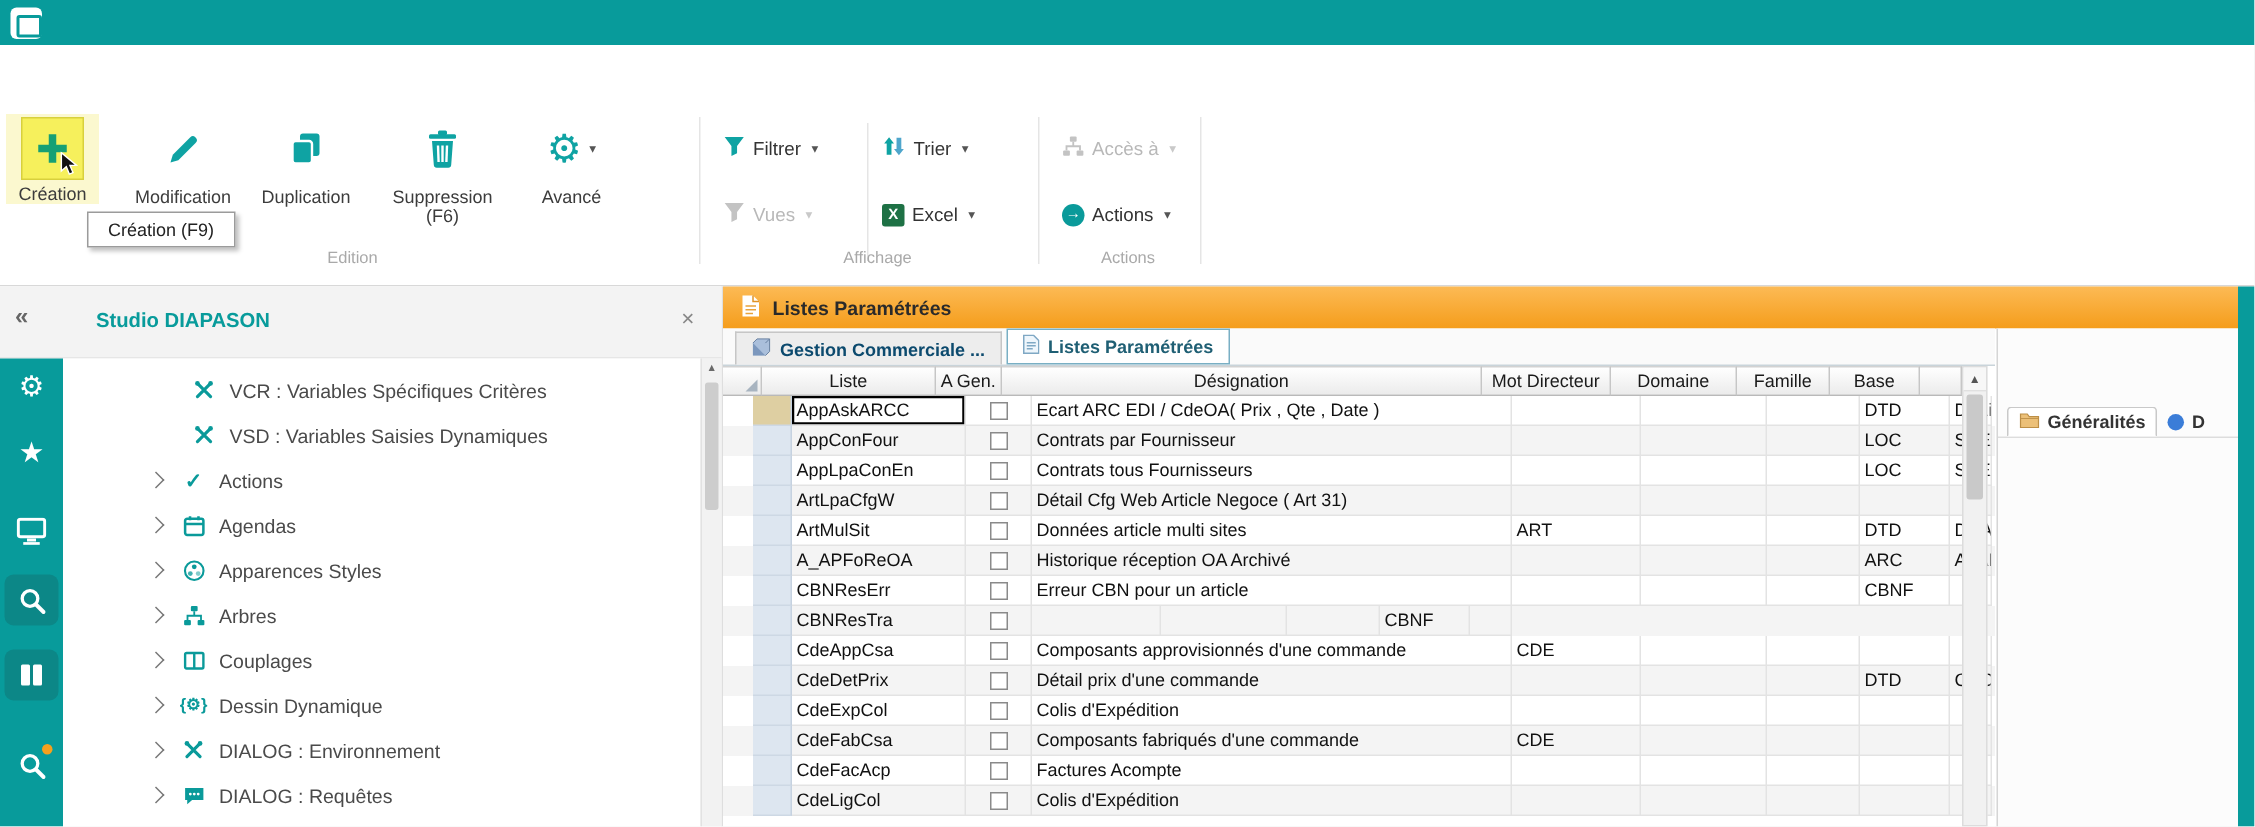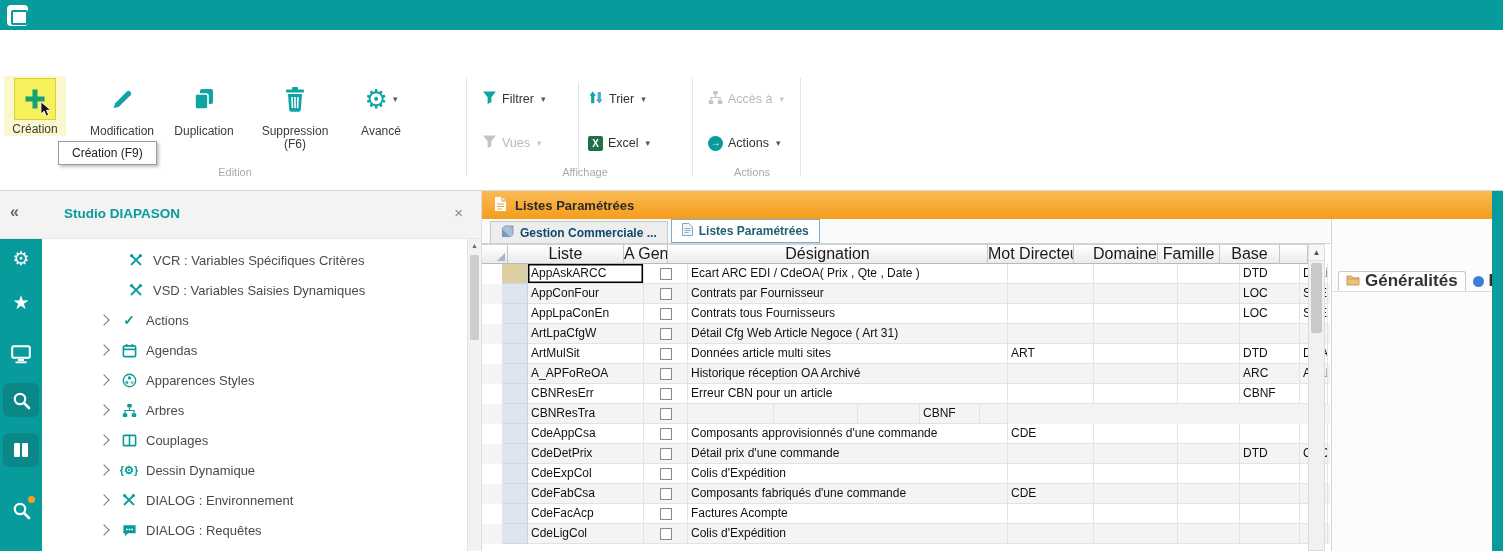--- a/index.html
+++ b/index.html
@@ -69,40 +69,40 @@
   .main{position:absolute;left:482px;top:0;width:1021px;height:360px;}
   .orange-bar{position:absolute;left:0;top:0;width:1010px;height:28px;background:linear-gradient(#fcba55,#f59d1b);display:flex;align-items:center;gap:8px;padding-left:12px;font-size:13px;font-weight:bold;color:#2a2a2a;}
   .right-edge{position:absolute;left:1010px;top:0;width:11px;height:360px;background:#089b9b;}
   .doc-tabs{position:absolute;left:0;top:28px;width:848px;height:25px;background:#fafafa;display:flex;align-items:flex-end;padding-left:8px;gap:3px;border-bottom:1px solid #c9d4da;}
   .dtab{height:22px;display:flex;align-items:center;gap:6px;padding:0 10px;font-size:12px;font-weight:bold;color:#0c4a6e;background:#ededed;border:1px solid #c6c6c6;border-bottom:none;cursor:pointer;white-space:nowrap;}
   .dtab.active{background:#fff;border:1px solid #79afc4;height:24px;color:#1f5f74;}
 
   
   .table{position:absolute;left:0;top:53px;width:848px;bottom:0;font-size:12px;background:#fff;}
   .thead{display:flex;height:20px;}
-  .th{background:linear-gradient(#ffffff,#ebebeb);border-right:1px solid #c6c6c6;border-bottom:1px solid #b9b9b9;border-top:1px solid #d2d2d2;text-align:center;line-height:18px;font-size:16px;color:#1a1a1a;white-space:nowrap;overflow:hidden;flex:none;cursor:pointer;}
+  .th{background:linear-gradient(#ffffff,#ebebeb);border-right:1px solid #c6c6c6;border-bottom:1px solid #b9b9b9;border-top:1px solid #d2d2d2;text-align:center;line-height:18px;font-size:12px;color:#1a1a1a;white-space:nowrap;overflow:hidden;flex:none;cursor:pointer;}
   .th.corner{position:relative;cursor:default;}
   .th.corner::after{content:"";position:absolute;right:2px;bottom:2px;border-left:8px solid transparent;border-bottom:8px solid #a8b4c0;}
   .tbody .trow{display:flex;height:20px;background:#fff;cursor:pointer;padding-left:20px;}
   .tbody .trow:nth-child(even){background:#f4f4f4;}
   .td{border-right:1px solid #e3e3e3;border-bottom:1px solid #e3e3e3;line-height:19px;padding:0 3px;white-space:nowrap;overflow:hidden;color:#111;flex:none;}
   .td.w-ind{background:#dde6f0;border-right:1px solid #c6d2e0;border-bottom:1px solid #cdd8e4;}
   .tbody .trow:first-child .td.w-ind{background:#decfa2;}
   .tbody .trow:first-child .td.w-liste{box-shadow:inset 0 0 0 1.5px #000;background:#fff;}
-  .w-ind{width:26px;}.w-liste{width:116px;}.w-gen{width:44px;}.w-des{width:320px;}.w-mot{width:86px;}.w-dom{width:84px;text-align:right;}.w-fam{width:62px;}.w-base{width:60px;}.w-extra{width:28px;}
+  .w-ind{width:26px;}.w-liste{width:116px;}.w-gen{width:44px;}.w-des{width:320px;}.w-mot{width:86px;}.w-dom{width:84px;}.w-fam{width:62px;}.w-base{width:60px;}.w-extra{width:28px;}
   .td.w-gen{display:flex;align-items:center;justify-content:center;}
   .cb{width:12px;height:12px;border:1px solid #8a8a8a;background:#fff;display:inline-block;}
   .vscroll{position:absolute;left:826px;top:0;width:17px;height:307px;background:#f1f1f1;border:1px solid #dcdcdc;}
   .vs-up{height:16px;text-align:center;font-size:8px;line-height:16px;color:#555;background:#f7f7f7;border-bottom:1px solid #e0e0e0;cursor:pointer;}
   .vs-thumb{position:absolute;left:2px;right:2px;top:18px;height:70px;background:#c9c9c9;border-radius:2px;cursor:pointer;}
 
   
   .right-panel{position:absolute;left:849px;top:28px;width:161px;bottom:0;background:#fcfcfc;border-left:1px solid #d5d5d5;overflow:hidden;}
   .rp-tabs{position:absolute;left:0;top:52px;width:100%;height:21px;display:flex;align-items:flex-end;padding-left:6px;border-bottom:1px solid #ddd;}
-  .rp-tab{height:20px;display:flex;align-items:center;gap:5px;padding:0 7px;font-size:17px;font-weight:bold;color:#333;white-space:nowrap;cursor:pointer;}
+  .rp-tab{height:20px;display:flex;align-items:center;gap:5px;padding:0 7px;font-size:12px;font-weight:bold;color:#333;white-space:nowrap;cursor:pointer;}
   .rp-tab.active{background:#fff;border:1px solid #c9c9c9;border-bottom:1px solid #fff;border-radius:3px 3px 0 0;}
   .blue-circle{width:11px;height:11px;border-radius:50%;background:#3b7dd8;display:inline-block;flex:none;}
   .rp-fields{position:absolute;left:0;top:70px;width:100%;}
   .rp-field{height:24px;line-height:24px;text-align:right;padding-right:20px;font-size:12.5px;color:#1c1c1c;white-space:nowrap;}
 </style>
 </head>
 <body>
 
 <div class="app">
 

